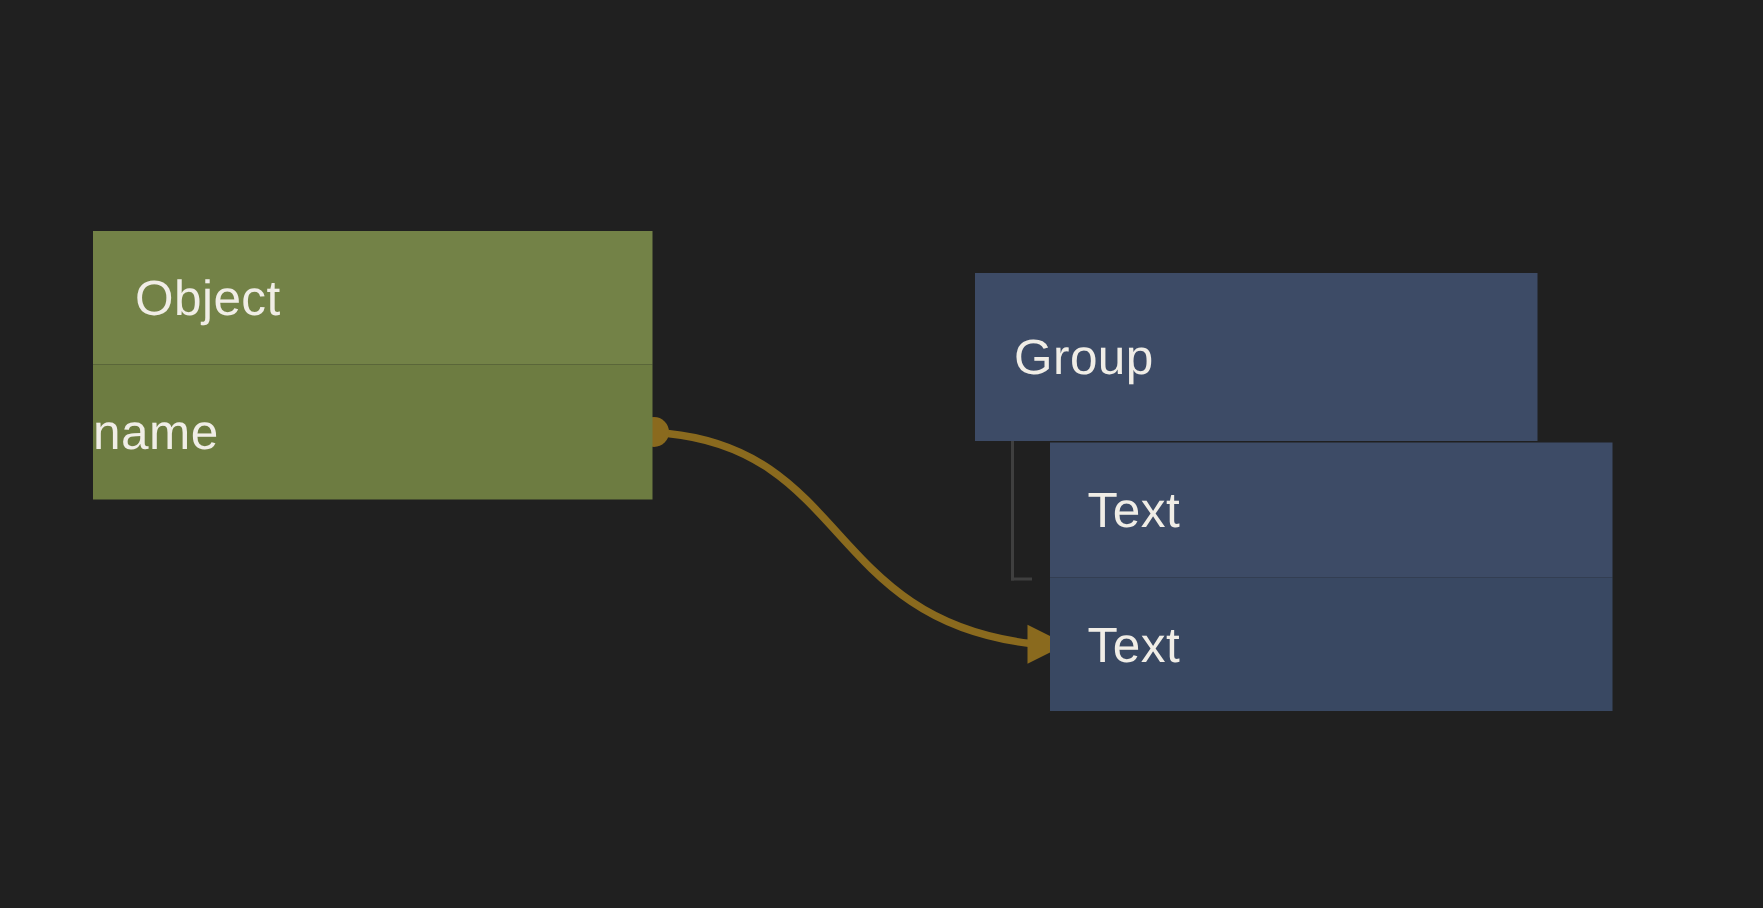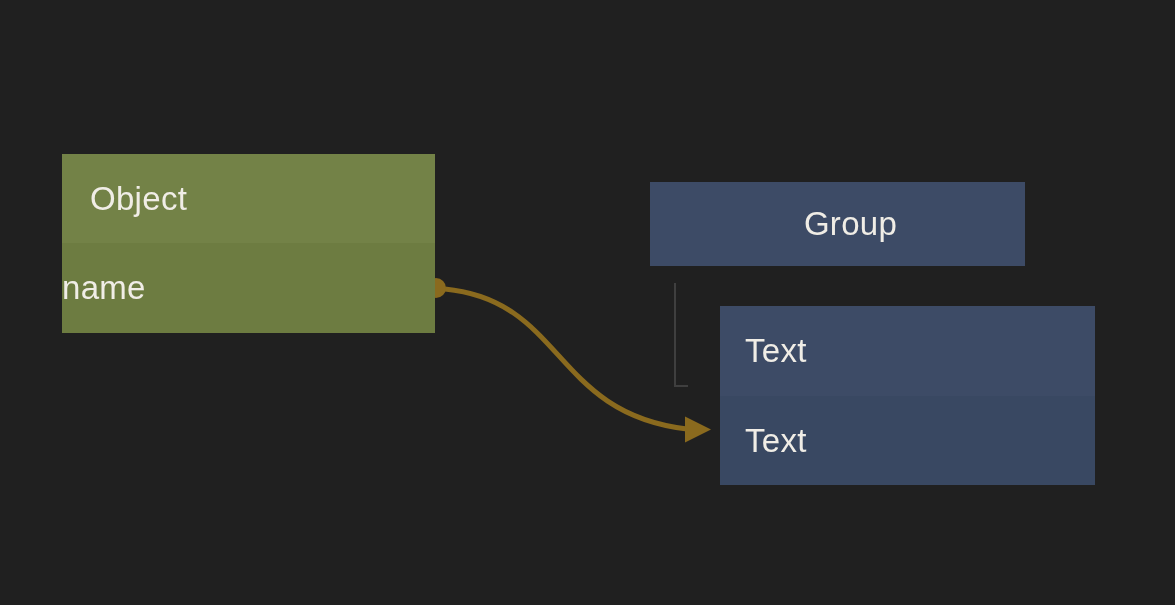--- a/index.html
+++ b/index.html
@@ -33,22 +33,22 @@
   .node-section{
     display:flex;
     align-items:center;
     font-size:33px;
     letter-spacing:0.3px;
   }
   .node-object{left:62px;top:154px;width:373px;}
   .node-object .node-header{height:89px;background:var(--object-header);padding-left:28px;}
   .node-object .node-row{height:90px;background:var(--object-body);justify-content:flex-start;padding-right:30px;}
   .node-group{left:650px;top:182px;width:375px;}
-  .node-group .node-header{height:84px;background:var(--group-header);padding-left:26px;justify-content:center;}
-  .node-text{left:700px;top:306px;width:375px;margin-left:20px;}
+  .node-group .node-header{height:112px;background:var(--group-header);padding-left:26px;}
+  .node-text{left:700px;top:295px;width:375px;}
   .node-text .node-header{height:90px;background:var(--text-header);padding-left:25px;}
   .node-text .node-row{height:89px;background:var(--text-body);padding-left:25px;}
   .tree-connector{
     position:absolute;
     left:674px;top:283px;
     width:14px;height:104px;
     border-left:2px solid var(--tree-connector);
     border-bottom:2px solid var(--tree-connector);
   }
   .edge-layer{

